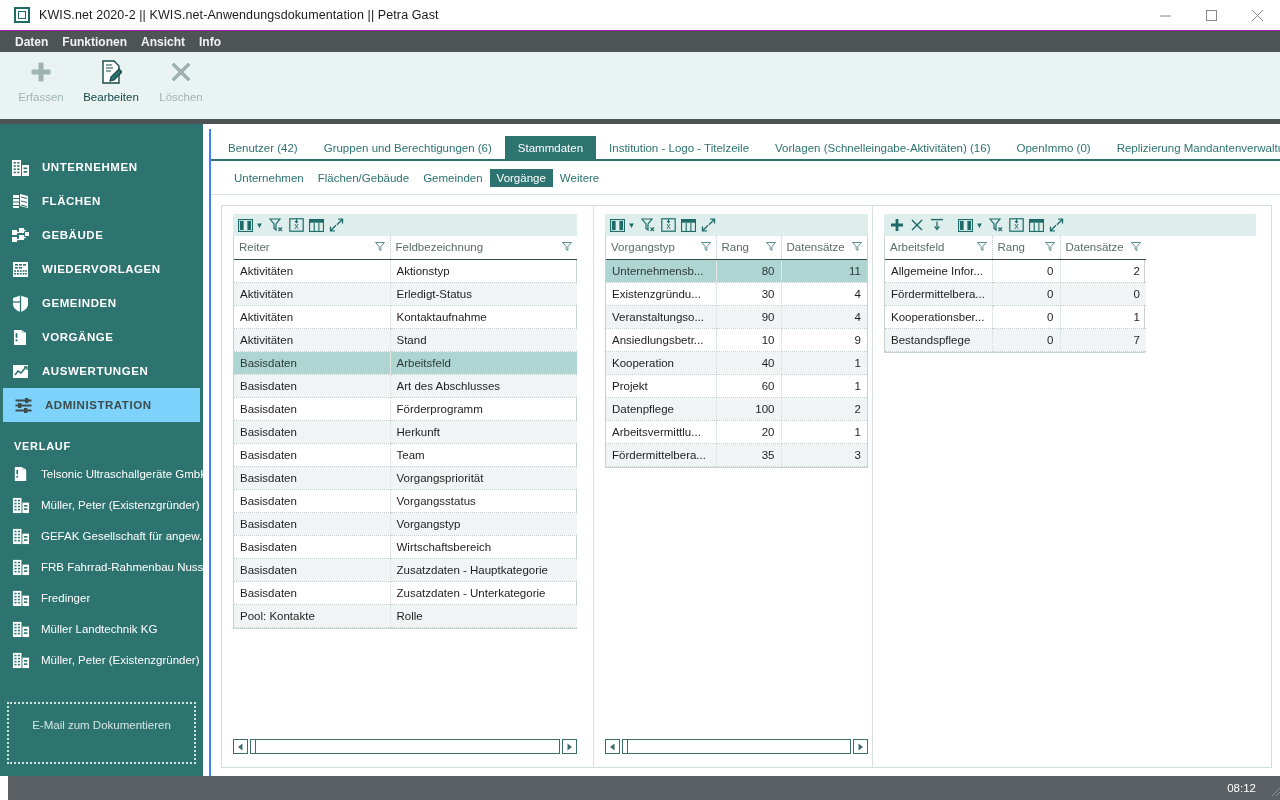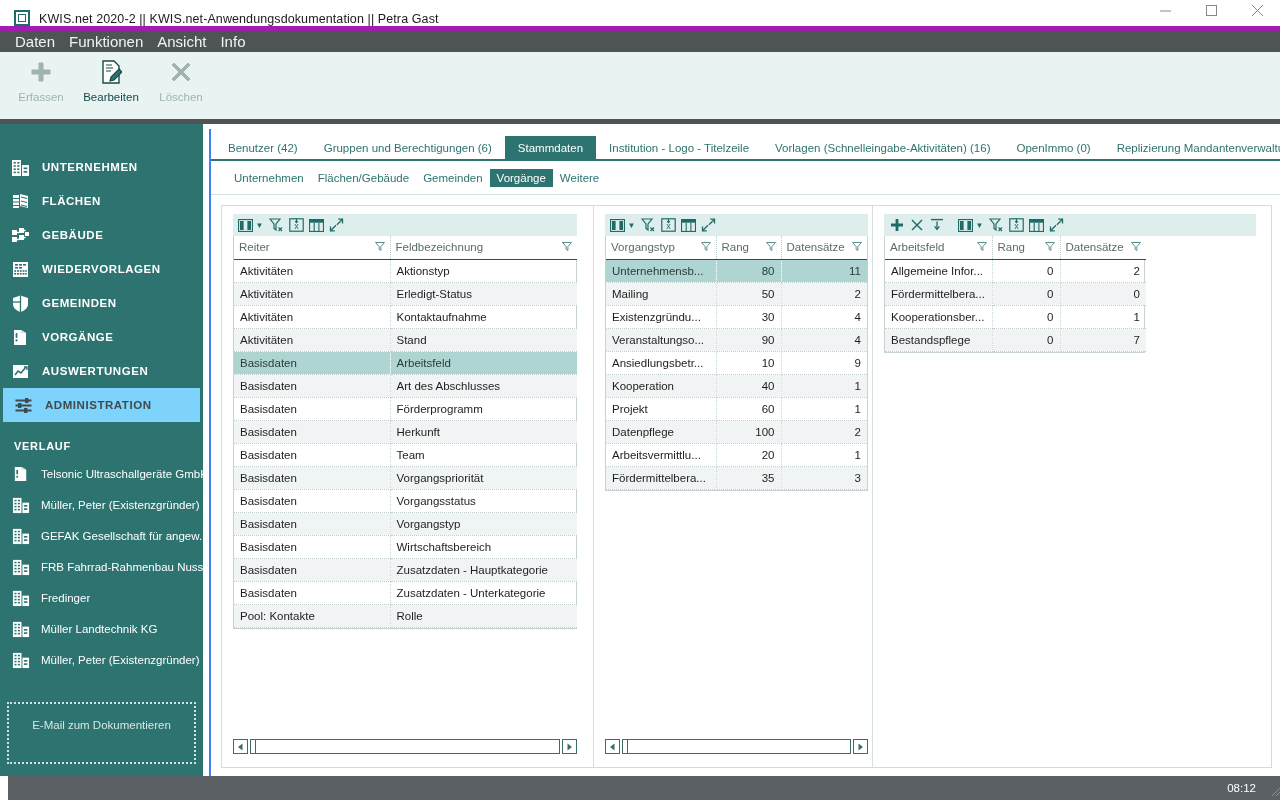--- a/index.html
+++ b/index.html
@@ -8,22 +8,22 @@
     font-family: "Liberation Sans", sans-serif;
     background: #ffffff;
     overflow: hidden;
   }
 
   
   #app { position: relative; width: 1280px; height: 800px; background:#fff; }
 
   .titlebar {
     position:absolute; left:0; top:0; width:1280px; height:31px;
-    background:#ffffff; border-bottom:5px solid #a21caf;
-    display:flex; align-items:flex-end;
+    background:#ffffff; border-bottom:1px solid #a21caf;
+    display:flex; align-items:center;
   }
   .title-icon {
     width:16px; height:16px; margin-left:14px; margin-right:9px;
     border:2px solid #1f6b68; position:relative; flex:none;
   }
   .title-icon::after{
     content:""; position:absolute; left:2px; top:2px; right:2px; bottom:2px;
     border:1px solid #1f6b68;
   }
   .title-text { font-size:12.5px; color:#1b1b1b; letter-spacing:0.1px; }
@@ -33,21 +33,21 @@
     color:#666;
   }
   .win-btn svg { display:block; }
 
   
   .menubar {
     position:absolute; left:0; top:31px; width:1280px; height:21px;
     background:#4e5456; display:flex; align-items:center; padding-left:8px;
   }
   .menu-item {
-    font-size:15px; color:#f2f2f2; padding:2px 7px; line-height:14px;
+    font-size:12px; color:#f2f2f2; padding:2px 7px; line-height:14px;font-weight:bold;
   }
 
   
   .ribbon {
     position:absolute; left:0; top:52px; width:1280px; height:67px;
     background:#e9f3f2; display:flex; align-items:flex-start; padding-left:6px;
   }
   .rb-btn {
     width:70px; padding-top:7px;
     display:flex; flex-direction:column; align-items:center; gap:6px;
@@ -789,25 +789,20 @@
                   </div>
                     </th>
                 </tr>
               </thead>
               <tbody>
                 <tr class="sel">
                     <td>Unternehmensb...</td>
                     <td class="num">80</td>
                     <td class="num">11</td>
                   </tr>
-                <tr class="alt">
-                    <td>Mailing</td>
-                    <td class="num">50</td>
-                    <td class="num">2</td>
-                  </tr>
                 <tr>
                     <td>Existenzgründu...</td>
                     <td class="num">30</td>
                     <td class="num">4</td>
                   </tr>
                 <tr class="alt">
                     <td>Veranstaltungso...</td>
                     <td class="num">90</td>
                     <td class="num">4</td>
                   </tr>

